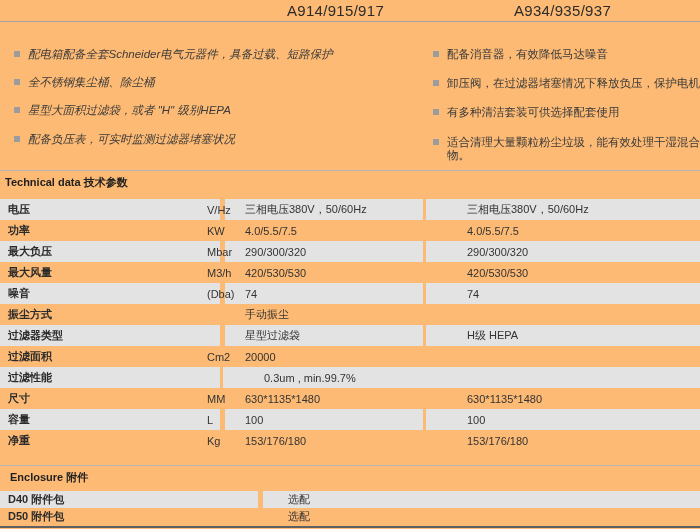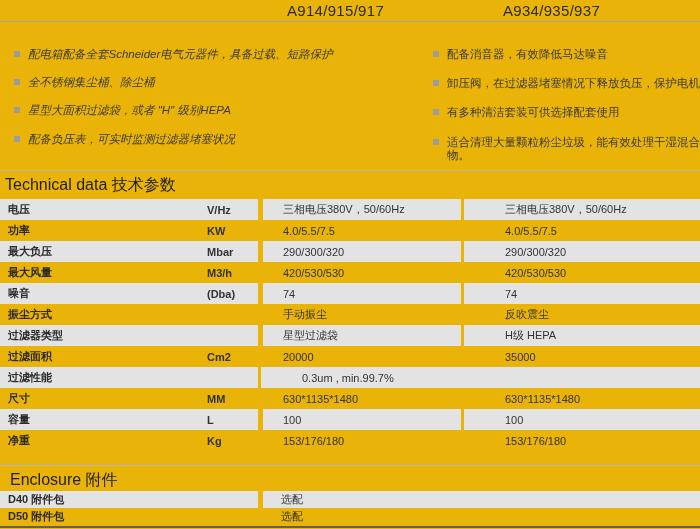--- a/index.html
+++ b/index.html
@@ -1,60 +1,60 @@
 <!DOCTYPE html>
 <html><head>
 <meta charset="utf-8">
 <style>
   html,body{margin:0;padding:0;background:#fff;}
   .page{
-    position:relative;width:700px;height:529px;background:#eab308;
+    position:relative;width:700px;height:529px;background:#fdba74;
     font-family:"Liberation Sans","DejaVu Sans",sans-serif;overflow:hidden;
   }
   
   .model-header{position:absolute;top:2px;font-size:15px;color:#2b2b2b;letter-spacing:.3px;}
   .mh1{left:287px}
-  .mh2{left:503px}
+  .mh2{left:514px}
   .hr-top{position:absolute;left:0;top:21px;width:700px;height:1px;background:#a3a3a3;}
 
   
   .features{position:absolute;top:48px;}
   .features-left{left:14px;width:395px;font-style:italic;}
   .features-right{left:433px;width:275px;}
   .feat{display:flex;align-items:flex-start;margin-bottom:15px;}
   .features-right .feat{margin-bottom:16px;}
   .sq{width:6px;height:6px;background:#9c9c9c;margin:3px 8px 0 0;flex:none;}
   .feat-text{font-size:11.5px;color:#3a3a3a;line-height:1.15;}
 
   
   .section-line{position:absolute;left:0;width:700px;height:1px;background:#b5b5b5;}
   .line-tech{top:170px}
   .line-enc{top:465px}
-  .section-title{position:absolute;font-size:16px;font-weight:normal;color:#1f1f1f;}
+  .section-title{position:absolute;font-size:11px;font-weight:bold;color:#1f1f1f;}
   .title-tech{left:5px;top:175px}
   .title-enc{left:10px;top:470px}
 
   
   .t-body{position:absolute;left:0;top:199px;width:700px;}
   .t-row{display:flex;height:21px;align-items:stretch;font-size:11px;}
-  .c-label{width:258px;position:relative;display:flex;align-items:center;}
+  .c-label{width:220px;position:relative;display:flex;align-items:center;}
   .lbl{margin-left:8px;font-weight:bold;color:#2b2b2b;}
-  .unit{position:absolute;left:207px;color:#333;font-weight:bold;}
+  .unit{position:absolute;left:207px;color:#333;font-weight:normal;}
   .c-v1{margin-left:5px;width:198px;padding-left:20px;box-sizing:border-box;display:flex;align-items:center;color:#333;}
   .c-v2{margin-left:3px;flex:1;padding-left:41px;box-sizing:border-box;display:flex;align-items:center;color:#333;}
   .t-row:nth-child(odd) .c-label,
   .t-row:nth-child(odd) .c-v1,
   .t-row:nth-child(odd) .c-v2{background:#e3e3e3;}
 
   
   .e-body{position:absolute;left:0;top:491px;width:700px;}
   .e-row{display:flex;height:17px;align-items:stretch;font-size:11px;}
   .e-label{width:258px;display:flex;align-items:center;font-weight:bold;color:#2b2b2b;}
   .e-label span{margin-left:8px;}
-  .e-v{margin-left:5px;flex:1;padding-left:18px;box-sizing:border-box;display:flex;align-items:center;color:#333;}
+  .e-v{margin-left:5px;flex:1;padding-left:25px;box-sizing:border-box;display:flex;align-items:center;color:#333;}
   .e-row:nth-child(odd) .e-label,
   .e-row:nth-child(odd) .e-v{background:#e3e3e3;}
 
   .hr-bottom{position:absolute;left:0;top:526px;width:700px;height:2px;background:#5f5f5f;}
 </style>
 </head>
 <body>
 
 <div class="page">
 
@@ -153,39 +153,37 @@
     <div class="c-v1">74</div>
     <div class="c-v2">74</div>
   </div>
 
   <div class="t-row">
     <div class="c-label">
       <span class="lbl">振尘方式</span>
       <span class="unit"></span>
     </div>
     <div class="c-v1">手动振尘</div>
-    <div class="c-v2">反吹震尘</div>
   </div>
 
   <div class="t-row">
     <div class="c-label">
       <span class="lbl">过滤器类型</span>
       <span class="unit"></span>
     </div>
     <div class="c-v1">星型过滤袋</div>
     <div class="c-v2">H级 HEPA</div>
   </div>
 
   <div class="t-row">
     <div class="c-label">
       <span class="lbl">过滤面积</span>
       <span class="unit">Cm2</span>
     </div>
     <div class="c-v1">20000</div>
-    <div class="c-v2">35000</div>
   </div>
 
   <div class="t-row">
     <div class="c-label">
       <span class="lbl">过滤性能</span>
       <span class="unit"></span>
     </div>
     <div class="c-v2">0.3um , min.99.7%</div>
   </div>
 

